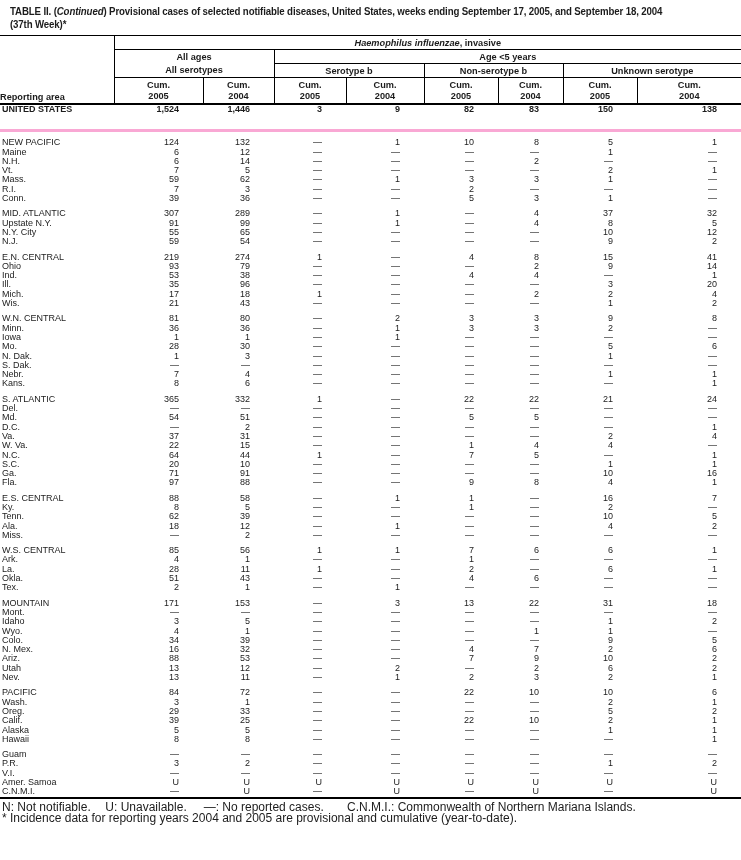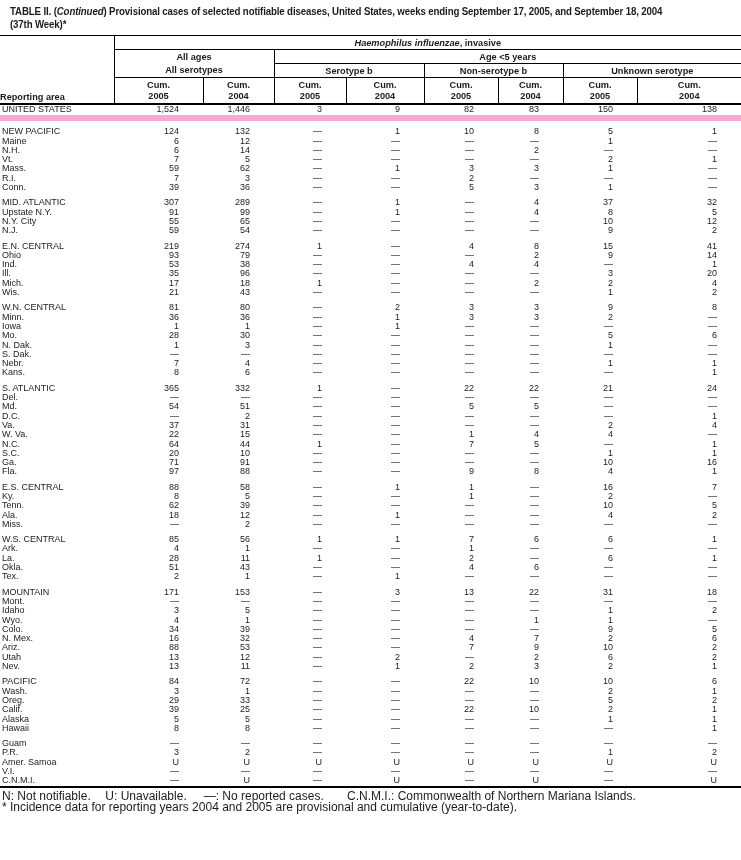--- a/index.html
+++ b/index.html
@@ -65,21 +65,21 @@
 
   
   tbody td {
     font-size: 9px;
     line-height: 9.3px;
     white-space: nowrap;
     vertical-align: bottom;
   }
   tbody td.area { text-align: left; padding-left: 2px; }
   tbody td.num  { text-align: right; padding-right: 24px; }
-  tr.us-row td { border-bottom: 6px solid #f9a8d4; padding-bottom: 1px; }
+  tr.us-row td { border-bottom: 3px solid #f9a8d4; padding-bottom: 15px; font-weight: bold; }
   tr.gap td { height: 6px; }
   tfoot td.brule { border-top: 2px solid #000; height: 0; }
 
   
   .footnotes { padding: 3px 0 0 2px; font-size: 12px; line-height: 11px; }
   .legend-item { display: inline-block; }
   .legend-item.l1 { width: 100px; }
   .legend-item.l2 { width: 95px; }
   .legend-item.l3 { width: 140px; }
 </style>
@@ -876,40 +876,40 @@
           <td class="num">3</td>
           <td class="num">2</td>
           <td class="num">—</td>
           <td class="num">—</td>
           <td class="num">—</td>
           <td class="num">—</td>
           <td class="num">1</td>
           <td class="num">2</td>
         </tr>
         <tr>
+          <td class="area">V.I.</td>
+          <td class="num">—</td>
+          <td class="num">—</td>
+          <td class="num">—</td>
+          <td class="num">—</td>
+          <td class="num">—</td>
+          <td class="num">—</td>
+          <td class="num">—</td>
+          <td class="num">—</td>
+        </tr>
+        <tr>
           <td class="area">Amer. Samoa</td>
           <td class="num">U</td>
           <td class="num">U</td>
           <td class="num">U</td>
           <td class="num">U</td>
           <td class="num">U</td>
           <td class="num">U</td>
           <td class="num">U</td>
           <td class="num">U</td>
-        </tr>
-        <tr>
-          <td class="area">V.I.</td>
-          <td class="num">—</td>
-          <td class="num">—</td>
-          <td class="num">—</td>
-          <td class="num">—</td>
-          <td class="num">—</td>
-          <td class="num">—</td>
-          <td class="num">—</td>
-          <td class="num">—</td>
         </tr>
         <tr>
           <td class="area">C.N.M.I.</td>
           <td class="num">—</td>
           <td class="num">U</td>
           <td class="num">—</td>
           <td class="num">U</td>
           <td class="num">—</td>
           <td class="num">U</td>
           <td class="num">—</td>

